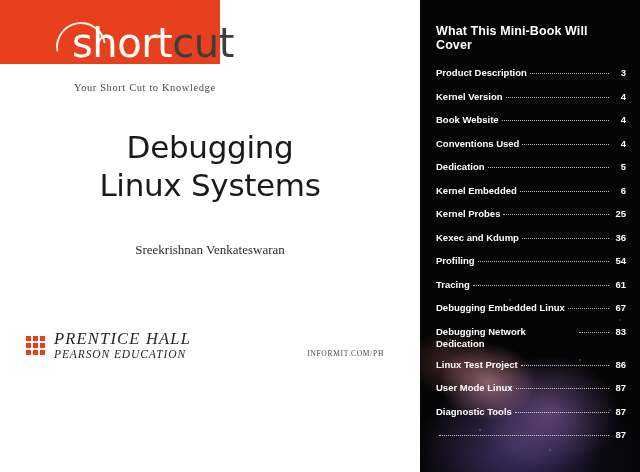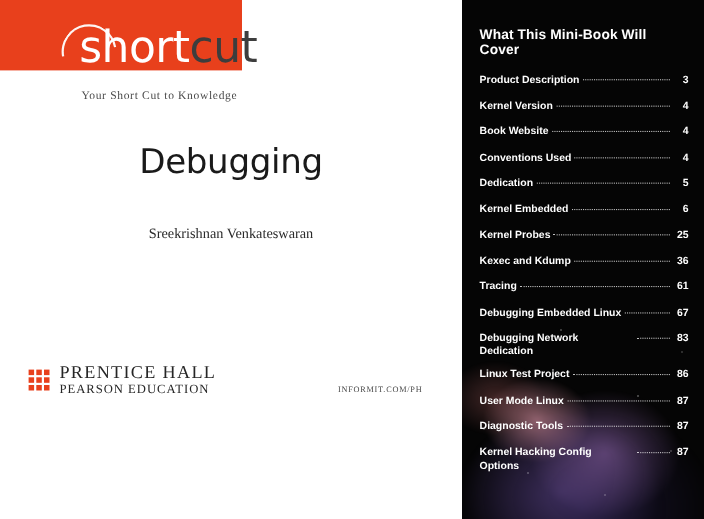--- a/index.html
+++ b/index.html
@@ -117,20 +117,21 @@
     margin-right: 9px;
   }
   .ph-dots i {
     display: block;
     width: 5px;
     height: 5px;
     background: #e8401c;
   }
   .ph-text {
     line-height: 1.12;
+    font-style: italic;
   }
   .ph-line1 {
     font-size: 16.5px;
     letter-spacing: 1.2px;
     color: #262626;
     font-family: "Liberation Serif", serif;
   }
   .ph-line2 {
     font-size: 11.5px;
     letter-spacing: 0.9px;
@@ -235,20 +236,21 @@
     <div class="brand">
       <div class="brand-arc"></div>
       <div class="brand-word">
         <span>short</span><span class="cut">cut</span>
       </div>
       <div class="brand-tag">Your Short Cut to Knowledge</div>
     </div>
 
     <div class="title-block">
       <div class="book-title">Debugging</div>
+      <div class="book-title">Linux Systems</div>
       <div class="author">Sreekrishnan Venkateswaran</div>
     </div>
 
     <div class="publisher">
       <div class="ph-dots">
         <i></i>
           <i></i>
           <i></i>
           <i></i>
           <i></i>
@@ -307,20 +309,25 @@
         <span class="toc-label">Kernel Probes</span>
         <span class="toc-dots"></span>
         <span class="toc-page">25</span>
       </div>
       <div class="toc-row">
         <span class="toc-label">Kexec and Kdump</span>
         <span class="toc-dots"></span>
         <span class="toc-page">36</span>
       </div>
       <div class="toc-row">
+        <span class="toc-label">Profiling</span>
+        <span class="toc-dots"></span>
+        <span class="toc-page">54</span>
+      </div>
+      <div class="toc-row">
         <span class="toc-label">Tracing</span>
         <span class="toc-dots"></span>
         <span class="toc-page">61</span>
       </div>
       <div class="toc-row">
         <span class="toc-label">Debugging Embedded Linux</span>
         <span class="toc-dots"></span>
         <span class="toc-page">67</span>
       </div>
       <div class="toc-row two-line">
@@ -337,20 +344,19 @@
         <span class="toc-label">User Mode Linux</span>
         <span class="toc-dots"></span>
         <span class="toc-page">87</span>
       </div>
       <div class="toc-row">
         <span class="toc-label">Diagnostic Tools</span>
         <span class="toc-dots"></span>
         <span class="toc-page">87</span>
       </div>
       <div class="toc-row">
-        <span class="toc-label">Kernel Hacking Config Options</span>
         <span class="toc-dots"></span>
         <span class="toc-page">87</span>
       </div>
     </div>
   </div>
 
 </div>
 
 </body></html>

